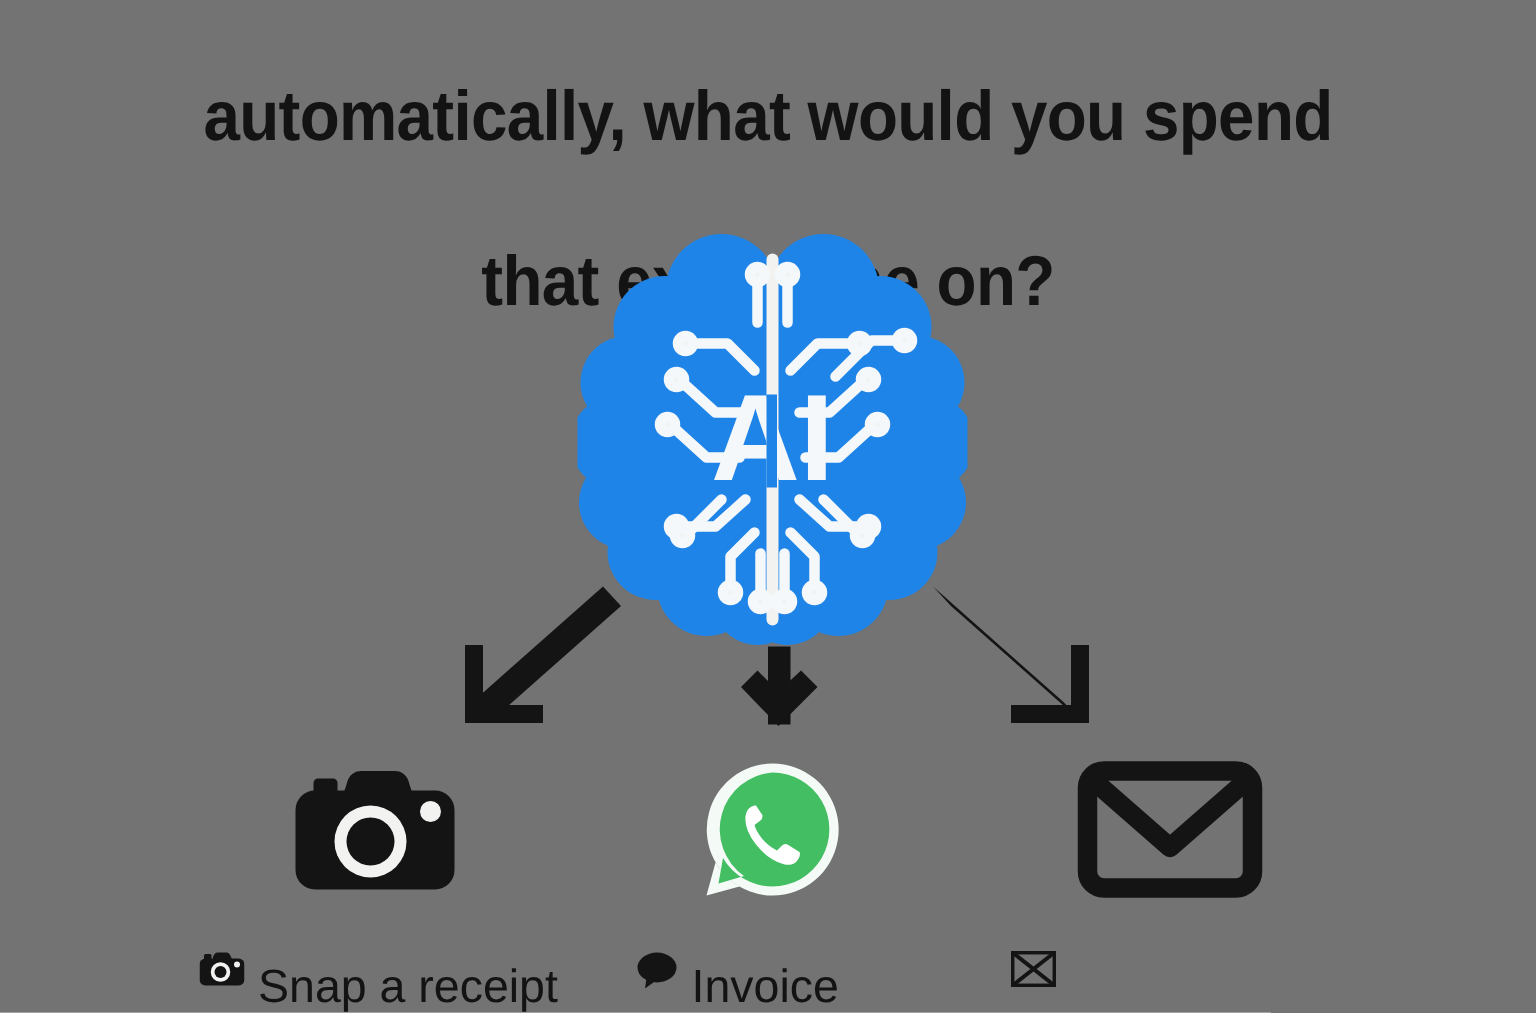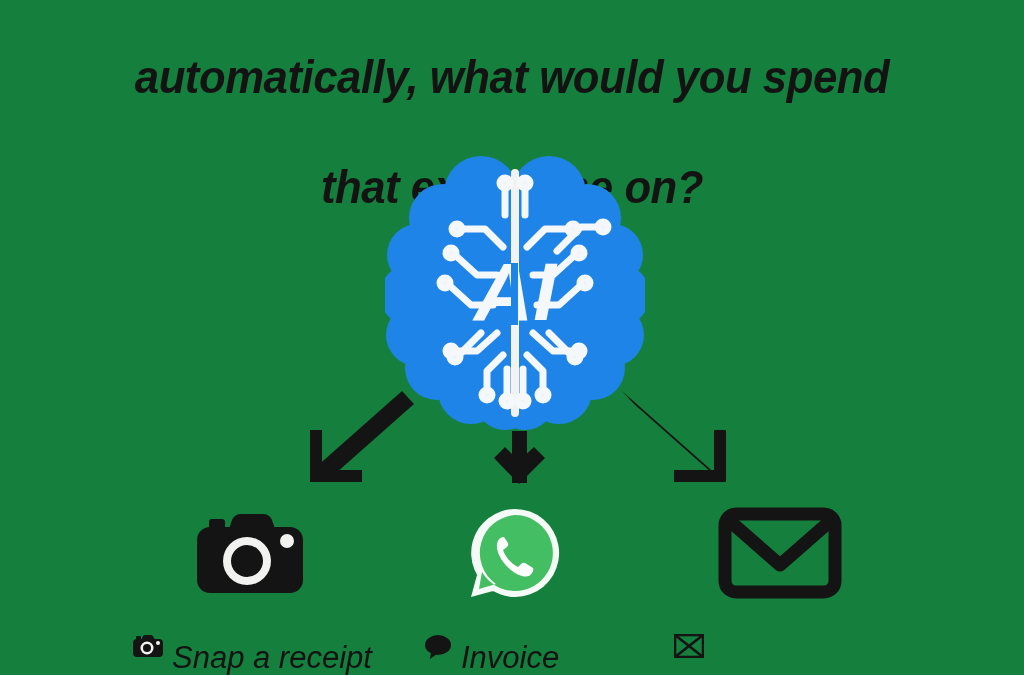--- a/index.html
+++ b/index.html
@@ -13,23 +13,22 @@
     background: #f2f2f1;
     font-family: "Liberation Sans", sans-serif;
     overflow: hidden;
     position: relative;
   }
 
   #canvas {
     position: relative;
     width: 1024px;
     height: 675px;
-    background: #15803d;
+    background: #737373;
     overflow: hidden;
-    font-style: italic;
   }
 
   
   .headline {
     position: absolute;
     left: 0;
     top: -6px;
     width: 1024px;
     text-align: center;
     color: #131313;

